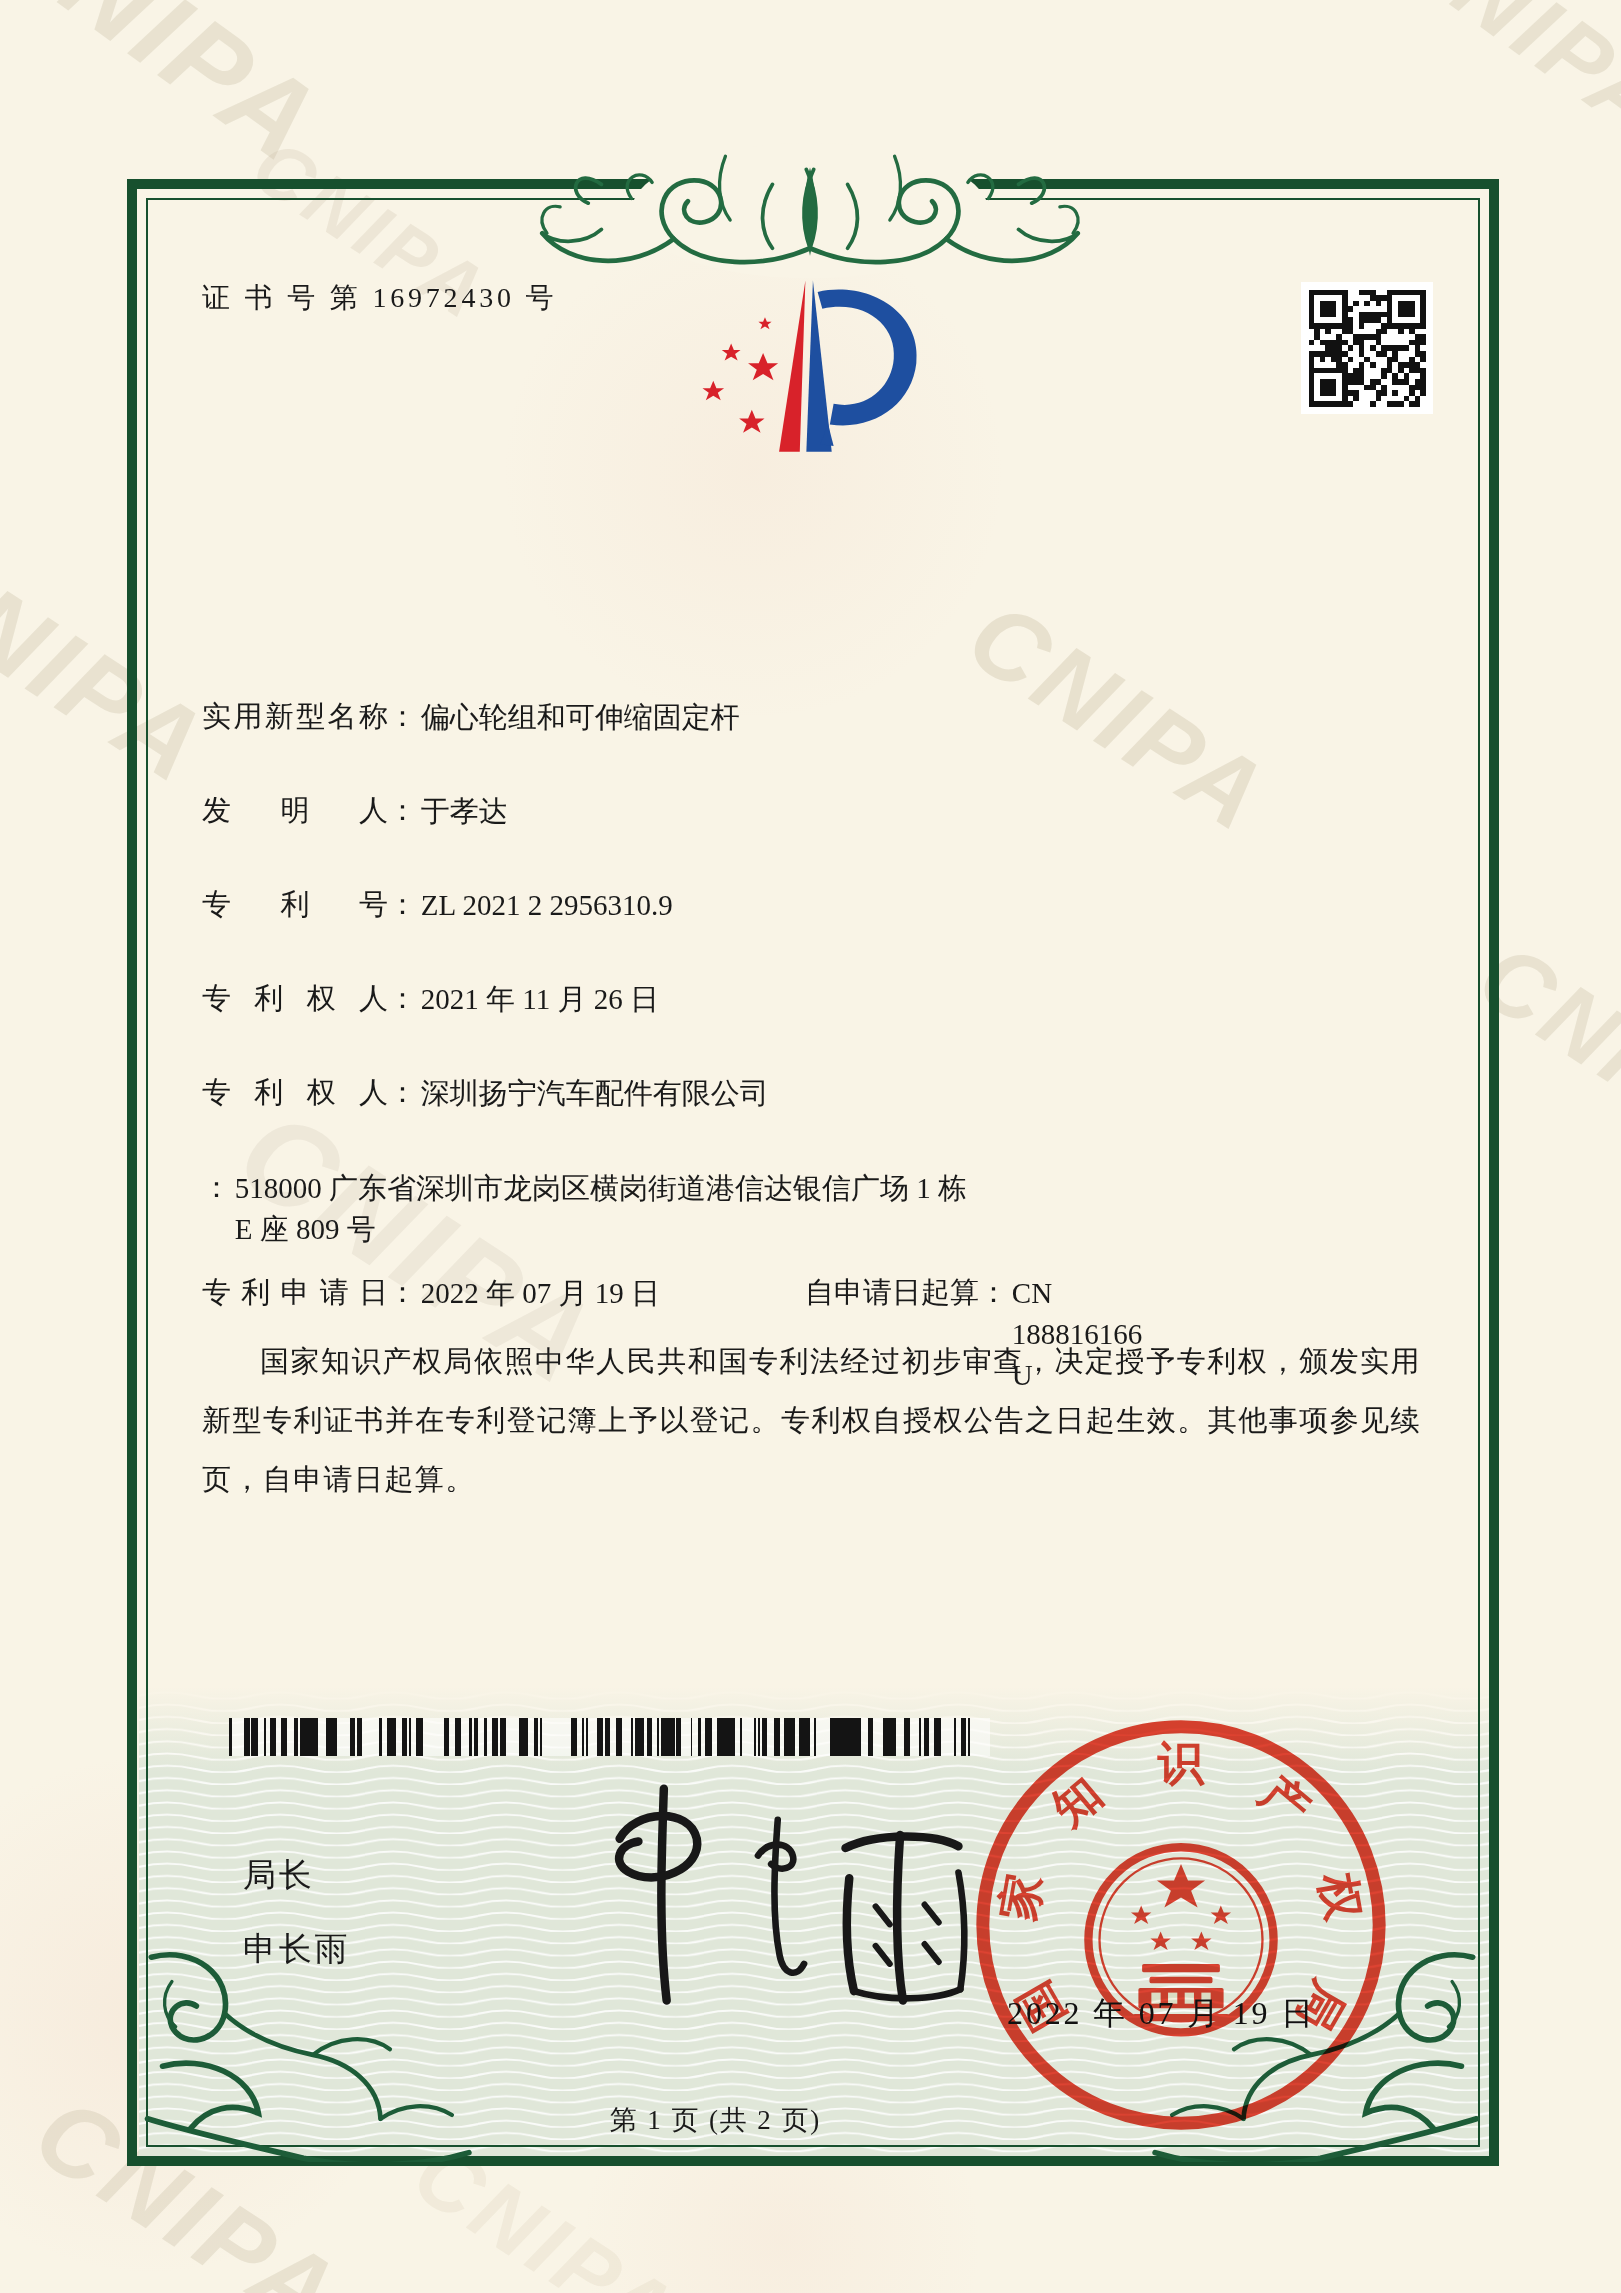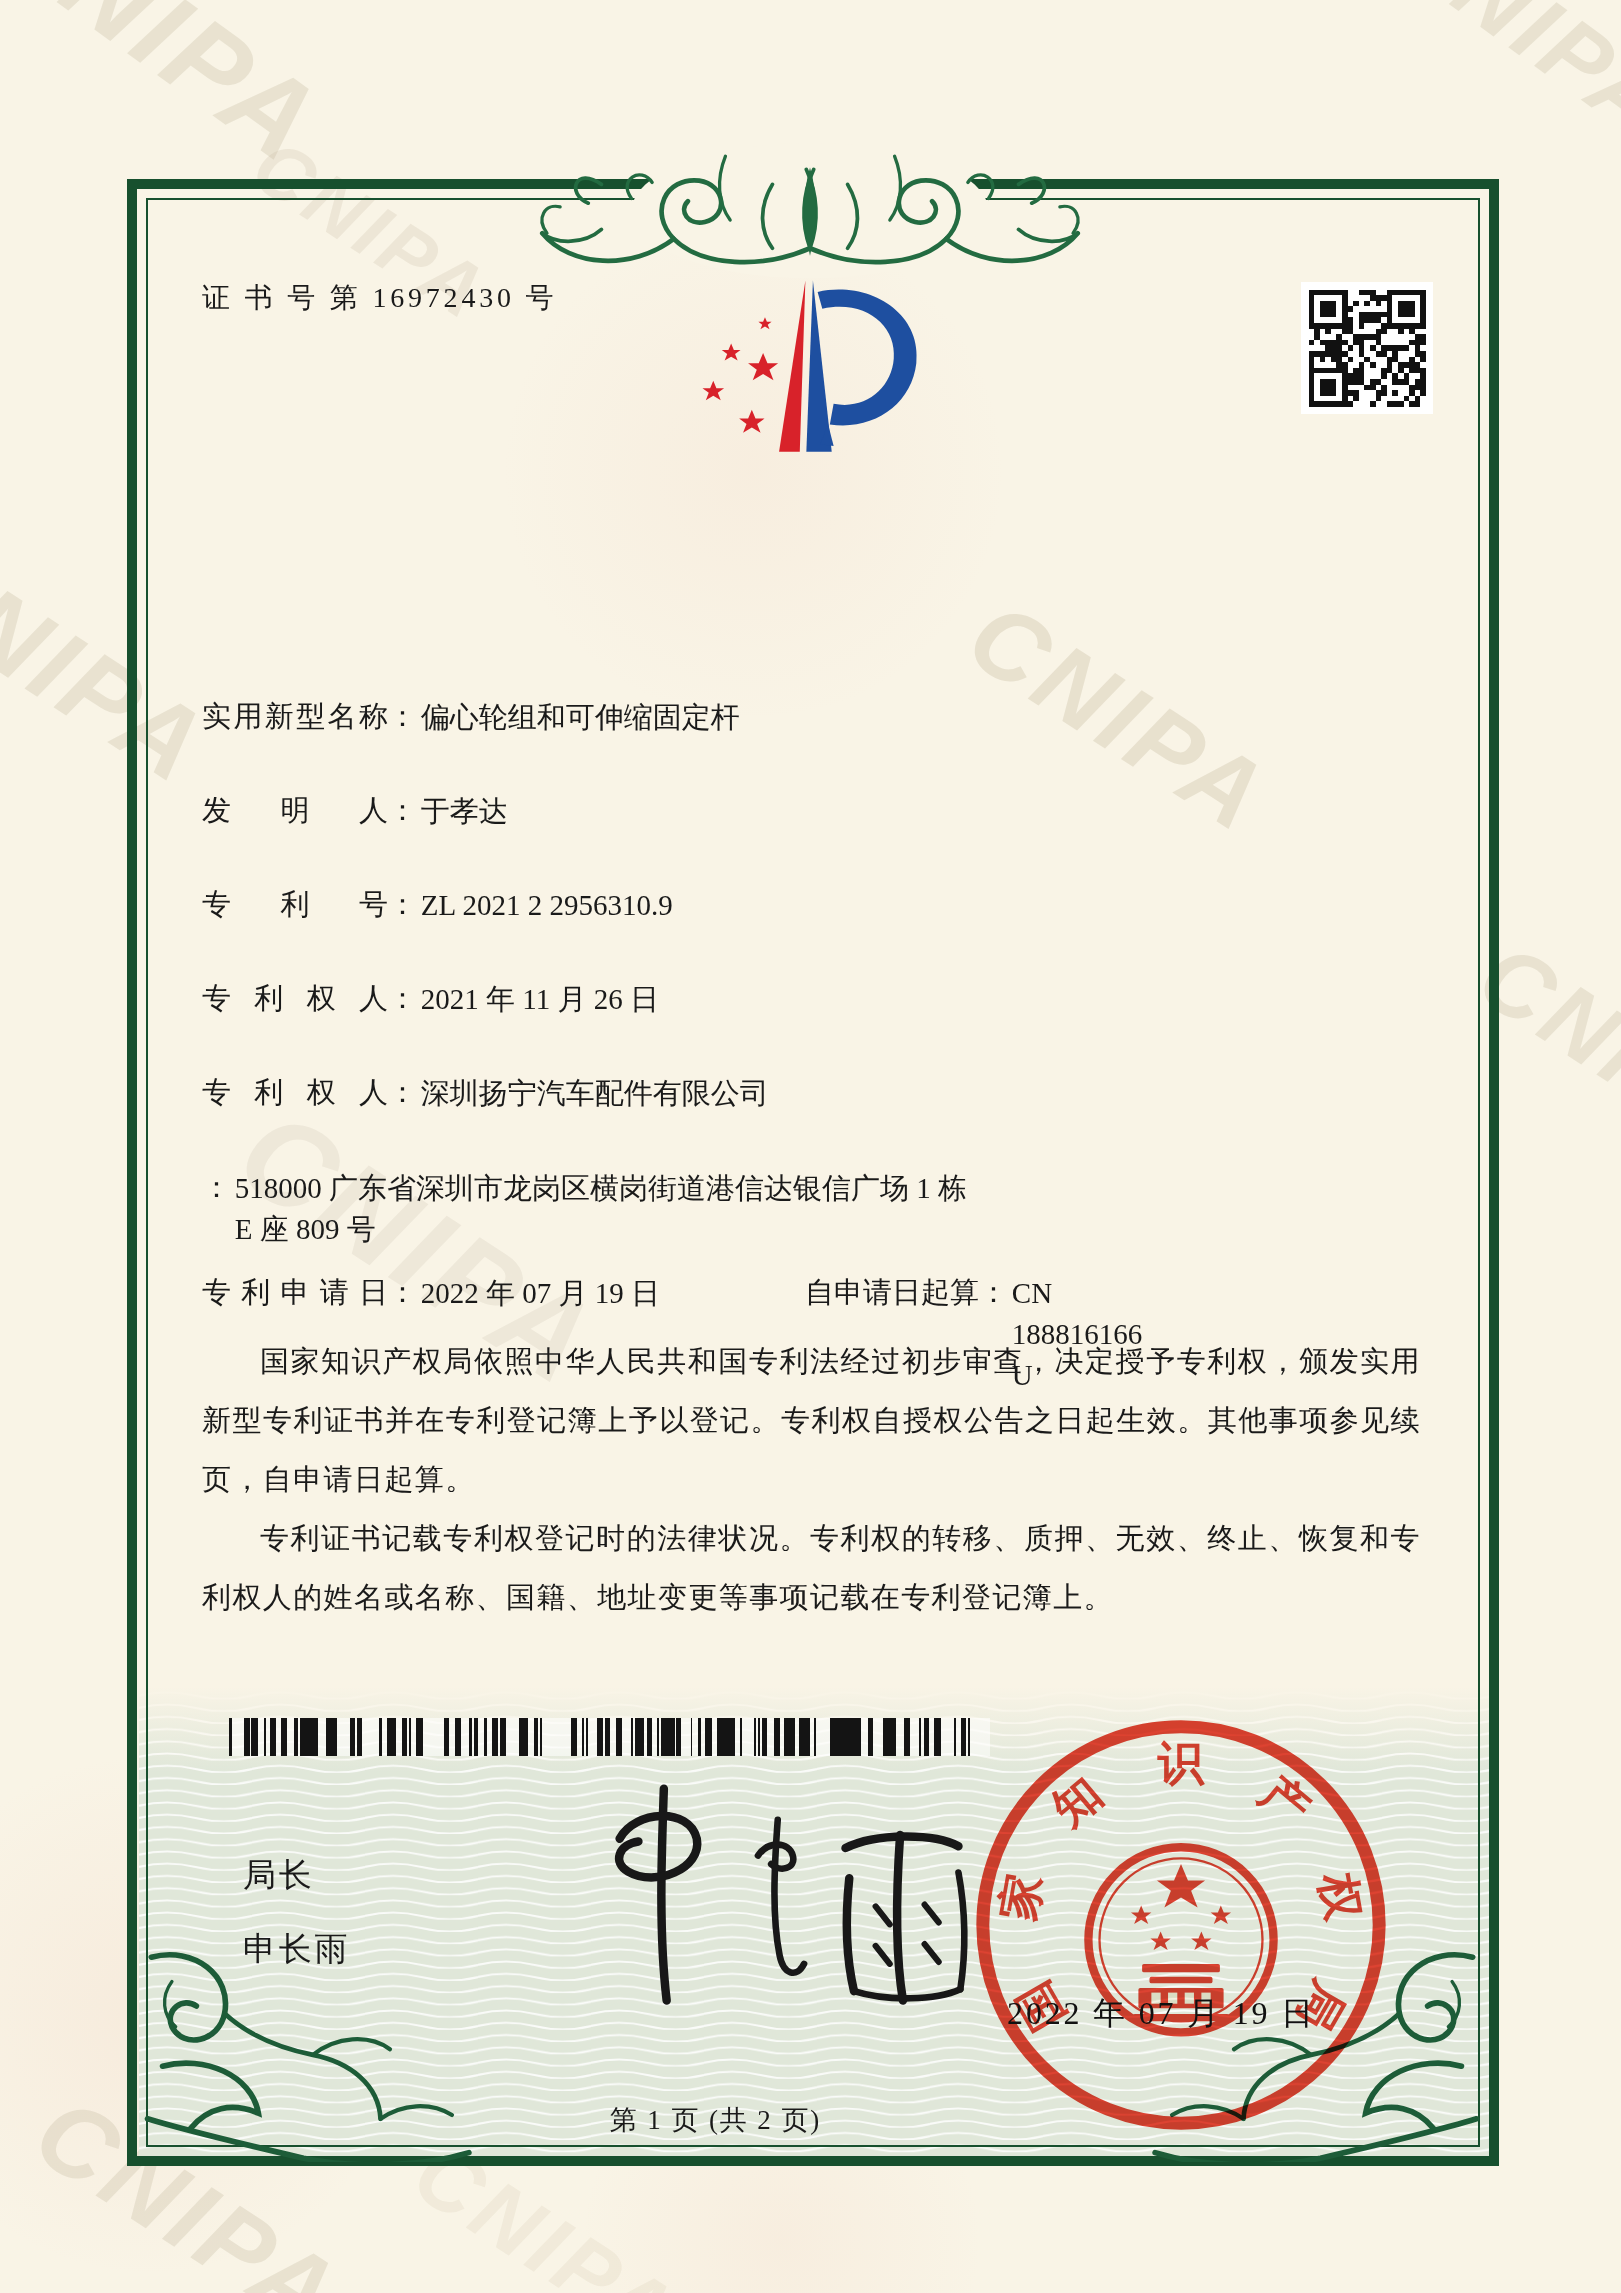--- a/index.html
+++ b/index.html
@@ -661,21 +661,20 @@
     <span class="fvalue">2022 年 07 月 19 日</span>
     <span class="pair2">
       <span class="flabel">自申请日起算</span>
         <span class="fcolon">：</span>
       <span class="fvalue">CN 188816166 U</span>
     </span>
   </div>
 
   <div class="notice">
     <p>国家知识产权局依照中华人民共和国专利法经过初步审查，决定授予专利权，颁发实用新型专利证书并在专利登记簿上予以登记。专利权自授权公告之日起生效。其他事项参见续页，自申请日起算。</p>
-    <p>专利证书记载专利权登记时的法律状况。专利权的转移、质押、无效、终止、恢复和专利权人的姓名或名称、国籍、地址变更等事项记载在专利登记簿上。</p>
   </div>
 
   <div class="barcode" id="barcode"><div style="width:2.8px;background:#141414"></div><div style="width:2.8px;background:transparent"></div><div style="width:3.8px;background:transparent"></div><div style="width:5.6px;background:transparent"></div><div style="width:5.6px;background:#141414"></div><div style="width:1.9px;background:transparent"></div><div style="width:4.7px;background:#141414"></div><div style="width:1.9px;background:#141414"></div><div style="width:5.6px;background:transparent"></div><div style="width:1.9px;background:#141414"></div><div style="width:4.7px;background:transparent"></div><div style="width:5.6px;background:#141414"></div><div style="width:5.6px;background:transparent"></div><div style="width:5.6px;background:#141414"></div><div style="width:3.8px;background:transparent"></div><div style="width:2.8px;background:transparent"></div><div style="width:4.7px;background:#141414"></div><div style="width:1.9px;background:transparent"></div><div style="width:4.7px;background:#141414"></div><div style="width:2.8px;background:#141414"></div><div style="width:4.7px;background:#141414"></div><div style="width:5.6px;background:#141414"></div><div style="width:3.8px;background:transparent"></div><div style="width:4.7px;background:transparent"></div><div style="width:4.7px;background:#141414"></div><div style="width:2.8px;background:#141414"></div><div style="width:2.8px;background:#141414"></div><div style="width:3.8px;background:transparent"></div><div style="width:3.8px;background:transparent"></div><div style="width:5.6px;background:transparent"></div><div style="width:5.6px;background:#141414"></div><div style="width:1.9px;background:transparent"></div><div style="width:4.7px;background:#141414"></div><div style="width:3.8px;background:transparent"></div><div style="width:4.7px;background:transparent"></div><div style="width:3.8px;background:transparent"></div><div style="width:4.7px;background:transparent"></div><div style="width:2.8px;background:#141414"></div><div style="width:5.6px;background:transparent"></div><div style="width:2.8px;background:#141414"></div><div style="width:5.6px;background:#141414"></div><div style="width:4.7px;background:transparent"></div><div style="width:1.9px;background:transparent"></div><div style="width:4.7px;background:#141414"></div><div style="width:1.9px;background:transparent"></div><div style="width:1.9px;background:#141414"></div><div style="width:5.6px;background:transparent"></div><div style="width:4.7px;background:#141414"></div><div style="width:1.9px;background:#141414"></div><div style="width:2.8px;background:transparent"></div><div style="width:4.7px;background:transparent"></div><div style="width:3.8px;background:transparent"></div><div style="width:2.8px;background:transparent"></div><div style="width:3.8px;background:transparent"></div><div style="width:2.8px;background:transparent"></div><div style="width:3.8px;background:#141414"></div><div style="width:1.9px;background:#141414"></div><div style="width:5.6px;background:transparent"></div><div style="width:5.6px;background:#141414"></div><div style="width:3.8px;background:transparent"></div><div style="width:4.7px;background:transparent"></div><div style="width:2.8px;background:#141414"></div><div style="width:1.9px;background:transparent"></div><div style="width:2.8px;background:#141414"></div><div style="width:1.9px;background:#141414"></div><div style="width:5.6px;background:transparent"></div><div style="width:2.8px;background:#141414"></div><div style="width:5.6px;background:transparent"></div><div style="width:5.6px;background:#141414"></div><div style="width:1.9px;background:transparent"></div><div style="width:5.6px;background:#141414"></div><div style="width:3.8px;background:transparent"></div><div style="width:3.8px;background:transparent"></div><div style="width:5.6px;background:transparent"></div><div style="width:2.8px;background:#141414"></div><div style="width:4.7px;background:#141414"></div><div style="width:1.9px;background:#141414"></div><div style="width:5.6px;background:transparent"></div><div style="width:2.8px;background:#141414"></div><div style="width:1.9px;background:#141414"></div><div style="width:1.9px;background:transparent"></div><div style="width:1.9px;background:#141414"></div><div style="width:3.8px;background:transparent"></div><div style="width:3.8px;background:transparent"></div><div style="width:4.7px;background:transparent"></div><div style="width:2.8px;background:transparent"></div><div style="width:3.8px;background:transparent"></div><div style="width:3.8px;background:transparent"></div><div style="width:4.7px;background:transparent"></div><div style="width:1.9px;background:transparent"></div><div style="width:5.6px;background:#141414"></div><div style="width:2.8px;background:transparent"></div><div style="width:1.9px;background:transparent"></div><div style="width:1.9px;background:#141414"></div><div style="width:2.8px;background:transparent"></div><div style="width:1.9px;background:#141414"></div><div style="width:2.8px;background:transparent"></div><div style="width:3.8px;background:transparent"></div><div style="width:1.9px;background:transparent"></div><div style="width:4.7px;background:#141414"></div><div style="width:1.9px;background:#141414"></div><div style="width:1.9px;background:transparent"></div><div style="width:4.7px;background:#141414"></div><div style="width:4.7px;background:transparent"></div><div style="width:1.9px;background:transparent"></div><div style="width:5.6px;background:#141414"></div><div style="width:3.8px;background:transparent"></div><div style="width:4.7px;background:transparent"></div><div style="width:2.8px;background:#141414"></div><div style="width:1.9px;background:transparent"></div><div style="width:3.8px;background:#141414"></div><div style="width:4.7px;background:#141414"></div><div style="width:2.8px;background:transparent"></div><div style="width:5.6px;background:#141414"></div><div style="width:4.7px;background:transparent"></div><div style="width:1.9px;background:#141414"></div><div style="width:2.8px;background:transparent"></div><div style="width:2.8px;background:#141414"></div><div style="width:4.7px;background:#141414"></div><div style="width:5.6px;background:#141414"></div><div style="width:1.9px;background:transparent"></div><div style="width:4.7px;background:#141414"></div><div style="width:3.8px;background:transparent"></div><div style="width:5.6px;background:transparent"></div><div style="width:1.9px;background:#141414"></div><div style="width:5.6px;background:transparent"></div><div style="width:2.8px;background:#141414"></div><div style="width:4.7px;background:transparent"></div><div style="width:3.8px;background:#141414"></div><div style="width:2.8px;background:#141414"></div><div style="width:2.8px;background:transparent"></div><div style="width:1.9px;background:transparent"></div><div style="width:4.7px;background:#141414"></div><div style="width:2.8px;background:#141414"></div><div style="width:4.7px;background:#141414"></div><div style="width:3.8px;background:#141414"></div><div style="width:1.9px;background:#141414"></div><div style="width:2.8px;background:transparent"></div><div style="width:2.8px;background:transparent"></div><div style="width:1.9px;background:#141414"></div><div style="width:2.8px;background:transparent"></div><div style="width:4.7px;background:transparent"></div><div style="width:2.8px;background:transparent"></div><div style="width:1.9px;background:transparent"></div><div style="width:1.9px;background:#141414"></div><div style="width:1.9px;background:transparent"></div><div style="width:1.9px;background:#141414"></div><div style="width:1.9px;background:transparent"></div><div style="width:5.6px;background:#141414"></div><div style="width:4.7px;background:transparent"></div><div style="width:1.9px;background:transparent"></div><div style="width:5.6px;background:#141414"></div><div style="width:4.7px;background:transparent"></div><div style="width:4.7px;background:#141414"></div><div style="width:5.6px;background:#141414"></div><div style="width:4.7px;background:transparent"></div><div style="width:4.7px;background:#141414"></div><div style="width:5.6px;background:#141414"></div><div style="width:4.7px;background:transparent"></div><div style="width:1.9px;background:#141414"></div><div style="width:3.8px;background:transparent"></div><div style="width:4.7px;background:transparent"></div><div style="width:5.6px;background:transparent"></div><div style="width:2.8px;background:#141414"></div><div style="width:4.7px;background:#141414"></div><div style="width:2.8px;background:#141414"></div><div style="width:3.8px;background:#141414"></div><div style="width:3.8px;background:#141414"></div><div style="width:3.8px;background:#141414"></div><div style="width:3.8px;background:#141414"></div><div style="width:5.6px;background:#141414"></div><div style="width:3.8px;background:transparent"></div><div style="width:2.8px;background:transparent"></div><div style="width:4.7px;background:#141414"></div><div style="width:4.7px;background:transparent"></div><div style="width:5.6px;background:transparent"></div><div style="width:2.8px;background:#141414"></div><div style="width:4.7px;background:#141414"></div><div style="width:5.6px;background:#141414"></div><div style="width:3.8px;background:transparent"></div><div style="width:4.7px;background:transparent"></div><div style="width:5.6px;background:#141414"></div><div style="width:4.7px;background:transparent"></div><div style="width:4.7px;background:transparent"></div><div style="width:1.9px;background:#141414"></div><div style="width:2.8px;background:transparent"></div><div style="width:4.7px;background:#141414"></div><div style="width:5.6px;background:transparent"></div><div style="width:4.7px;background:#141414"></div><div style="width:1.9px;background:#141414"></div><div style="width:3.8px;background:transparent"></div><div style="width:3.8px;background:transparent"></div><div style="width:5.6px;background:transparent"></div><div style="width:1.9px;background:#141414"></div><div style="width:4.7px;background:transparent"></div><div style="width:5.6px;background:#141414"></div><div style="width:1.9px;background:transparent"></div><div style="width:1.9px;background:#141414"></div><div style="width:4.7px;background:transparent"></div><div style="width:5.6px;background:transparent"></div></div>
 
   <div class="officer-title">局长</div>
   <div class="officer-name">申长雨</div>
 
   <svg class="sig" width="433" height="264" viewBox="0 0 460 280">
     <g fill="none" stroke="#181818" stroke-width="9" stroke-linecap="round">
       <path d="M105,25 C103,85 99,175 108,250"></path>

